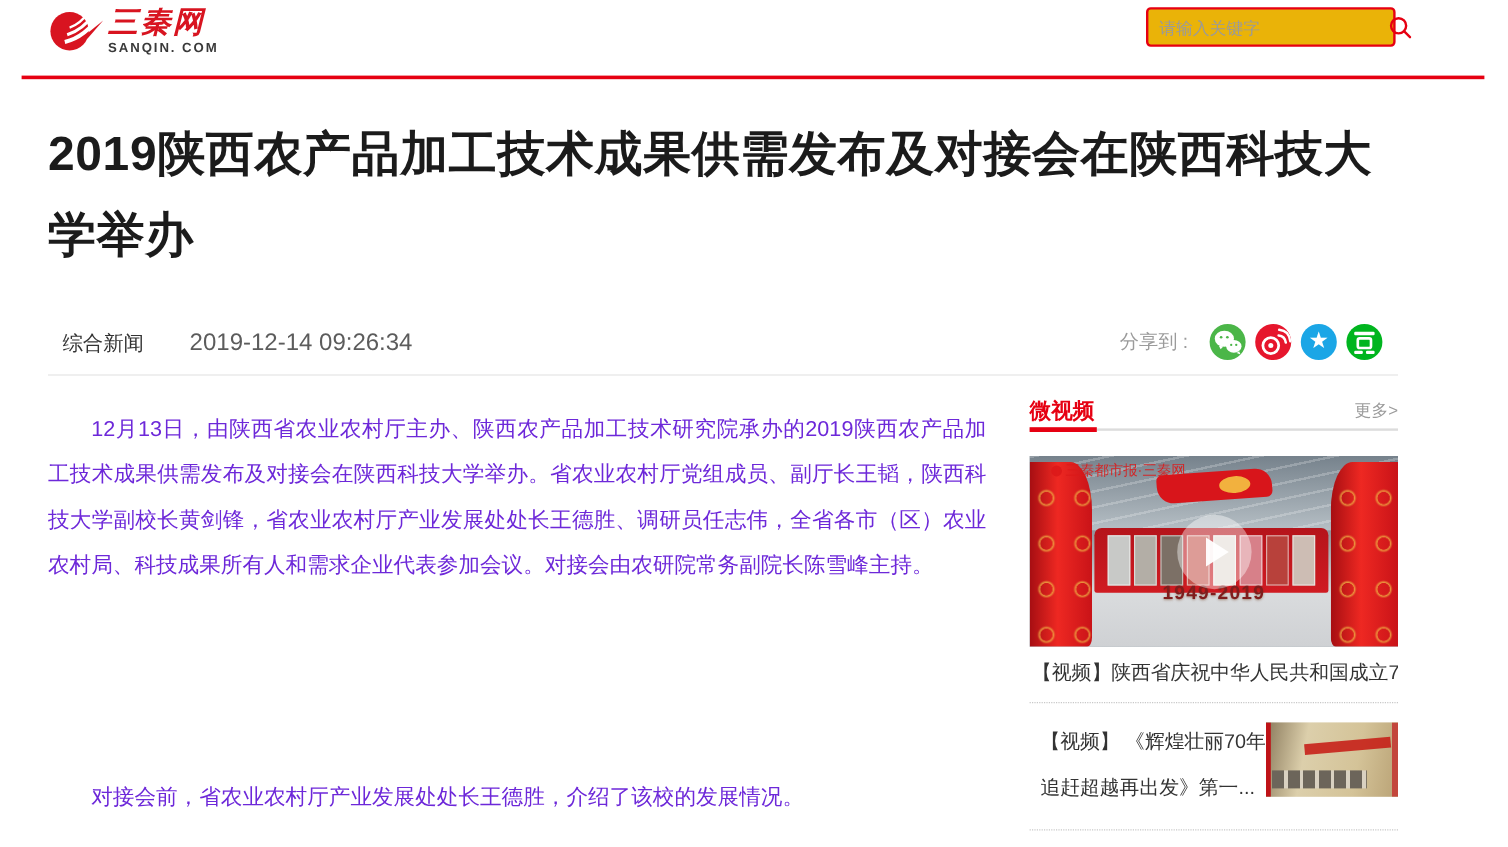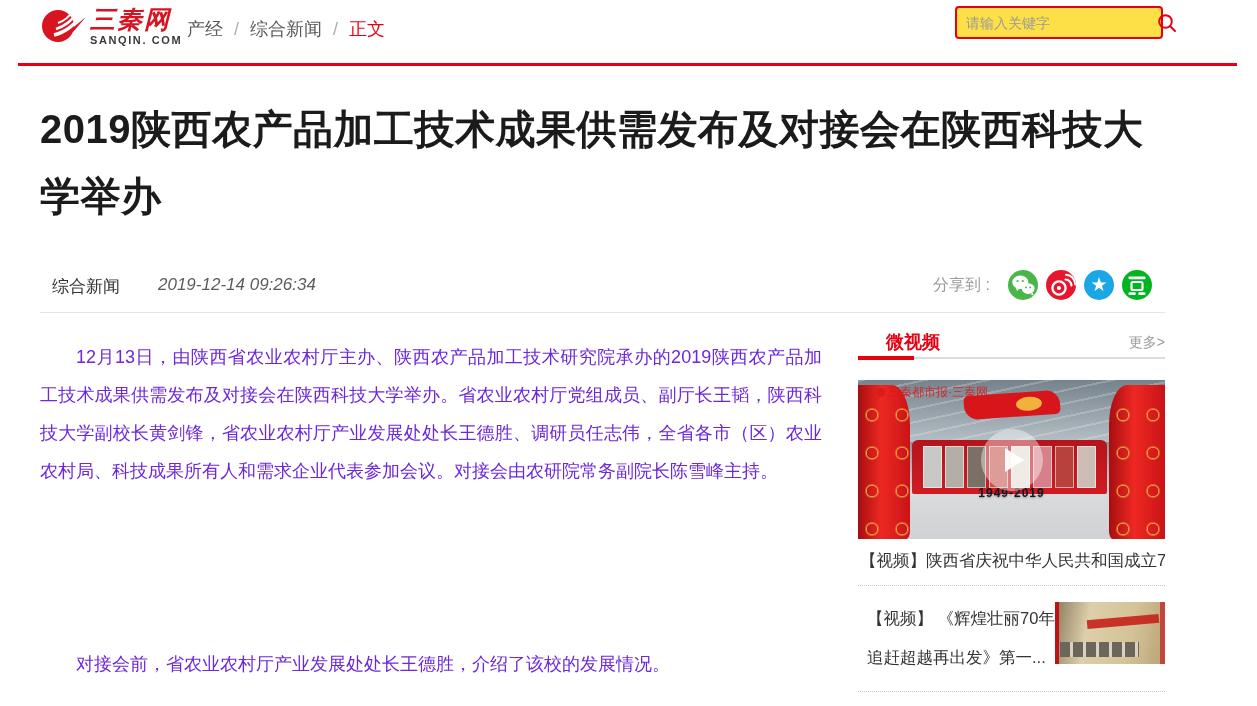--- a/index.html
+++ b/index.html
@@ -18,21 +18,21 @@
   .logo-en { font-size:11px; font-weight:bold; color:#3a3a3a; letter-spacing:1.6px; margin-top:3px; }
 
   .breadcrumb { position:absolute; left:187px; top:17px; font-size:18px; color:#595959; }
   .crumb { cursor:pointer; }
   .crumb-sep { color:#b0b0b0; margin:0 11px; }
   .crumb-current { color:#e60012; }
 
   .searchbox {
     position:absolute; left:955px; top:6px; width:208px; height:33px;
     border:2px solid #e60012; border-radius:4px;
-    display:flex; align-items:center; background:#fde047;
+    display:flex; align-items:center; background:#eab308;
   }
   .searchbox input {
     flex:1; border:none; outline:none; padding:0 9px;
     font-size:14px; color:#333; background:transparent;
     font-family:"Liberation Sans","DejaVu Sans",sans-serif;
   }
   .searchbox input::placeholder { color:#9a9a9a; }
   .search-btn { width:34px; height:100%; border:none; background:transparent; cursor:pointer; display:flex; align-items:center; justify-content:center; }
 
   .red-rule { position:absolute; left:18px; top:63px; width:1219px; height:3px; background:#e60012; }
@@ -41,42 +41,42 @@
   .article-title {
     position:absolute; left:40px; top:96px; width:1115px;
     font-size:40px; line-height:67px; font-weight:bold; color:#1b1b1b;
     letter-spacing:0.5px;
   }
   .meta-row {
     position:absolute; left:40px; top:262px; width:1125px; height:51px;
     border-bottom:1px solid #e4e4e4;
   }
   .meta-category { position:absolute; left:12px; top:13px; font-size:17px; color:#333; cursor:pointer; }
-  .meta-date { position:absolute; left:118px; top:13px; font-size:17px; color:#5c5c5c;font-style:italic; }
+  .meta-date { position:absolute; left:118px; top:13px; font-size:20px; color:#5c5c5c; }
   .share { position:absolute; right:13px; top:8px; display:flex; align-items:center; }
   .share-label { color:#9b9b9b; font-size:16px; margin-right:10px; }
   .share-icon {
     width:30px; height:30px; border-radius:50%; margin-left:8px;
     display:flex; align-items:center; justify-content:center; cursor:pointer; overflow:hidden;
   }
   .icon-wechat { background:#4bb648; }
   .icon-weibo  { background:#e6162d; }
   .icon-qzone  { background:#1ba6e6; }
   .icon-douban { background:#00b51f; }
   .qzone-star { color:#fff; font-size:19px; line-height:1; transform:translateY(-1px); }
 
   
   .article-body { position:absolute; left:40px; top:338px; width:782px; font-size:18px; color:#6d28d9; }
   .article-body p { text-indent:2em; line-height:38px; text-align:justify; }
   .article-body p + p { margin-top:155px; }
 
   
   .sidebar { position:absolute; left:858px; top:330px; width:307px; }
   .sb-head { position:relative; height:22px; }
-  .sb-title { font-size:18px; font-weight:bold; color:#e60012;margin-left:28px; }
+  .sb-title { font-size:18px; font-weight:bold; color:#e60012; }
   .sb-more { position:absolute; right:0; top:4px; font-size:14px; color:#9b9b9b; cursor:pointer; }
   .sb-rule { position:relative; margin-top:5px; height:2px; background:#dcdcdc; }
   .sb-rule::before { content:""; position:absolute; left:0; top:-1px; width:56px; height:4px; background:#e60012; }
 
   .featured { margin-top:21px; cursor:pointer; }
   .featured-img { position:relative; width:307px; height:159px; overflow:hidden; background:#aab2b8; }
   .fi-ceiling {
     position:absolute; left:0; right:0; top:0; height:62px;
     background:linear-gradient(#76828c,#b6bfc5);
   }
@@ -111,21 +111,21 @@
   .fi-70 {
     position:absolute; top:13px; left:50%; transform:translateX(-50%) rotate(-4deg);
     width:96px; height:24px; background:#d8151b; border-radius:5px 14px 5px 14px;
   }
   .fi-70::after {
     content:""; position:absolute; right:18px; top:5px; width:26px; height:14px;
     border-radius:50%; background:#f2b13e;
   }
   .fi-years {
     position:absolute; top:106px; left:0; width:100%; text-align:center;
-    color:#0f172a; font-size:12px; font-weight:bold; letter-spacing:1px;
+    color:#7f1d1d; font-size:16px; font-weight:bold; letter-spacing:1px;
     text-shadow:0 1px 2px rgba(100,40,0,.45);
   }
   .fi-play {
     position:absolute; left:50%; top:50%; transform:translate(-50%,-50%);
     width:62px; height:62px; border-radius:50%; background:rgba(255,255,255,.42);
     display:flex; align-items:center; justify-content:center;
   }
   .fi-play::after {
     content:""; margin-left:6px;
     border-left:19px solid rgba(255,255,255,.95);
@@ -170,23 +170,20 @@
       <path d="M16 25 Q29 21 39 7" stroke="#fff" fill="none" stroke-width="2.6"></path>
       <path d="M18 19 Q27 16 33 7" stroke="#fff" fill="none" stroke-width="2"></path>
       <path d="M30 26 L46 13 L33 28 Z" fill="#d81420"></path>
     </svg>
     <div class="logo-text">
       <div class="logo-cn">三秦网</div>
       <div class="logo-en">SANQIN. COM</div>
     </div>
   </div>
 
-  <div class="breadcrumb">
-    <span class="crumb">产经</span><span class="crumb-sep">/</span><span class="crumb">综合新闻</span><span class="crumb-sep">/</span><span class="crumb crumb-current">正文</span>
-  </div>
 
   <div class="searchbox">
     <input type="text" placeholder="请输入关键字" style="">
     <button class="search-btn">
       <svg width="22" height="22" viewBox="0 0 22 22">
         <circle cx="9.5" cy="9.5" r="6.3" fill="none" stroke="#e60012" stroke-width="2"></circle>
         <line x1="14.2" y1="14.2" x2="19" y2="19" stroke="#e60012" stroke-width="2" stroke-linecap="round"></line>
       </svg>
     </button>
   </div>

